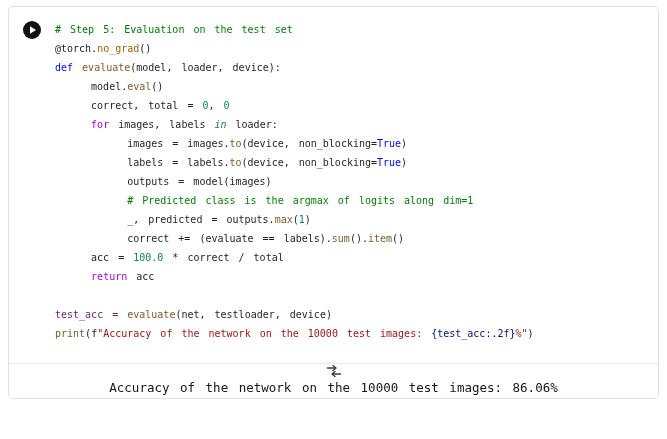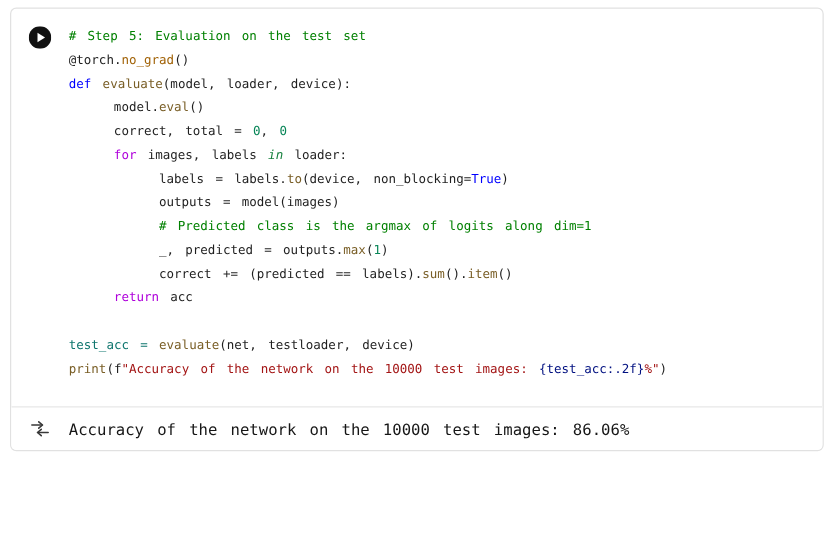--- a/index.html
+++ b/index.html
@@ -29,21 +29,21 @@
   }
   .code-editor { flex: 1; min-width: 0; overflow: hidden; }
   .code-line {
     font-size: 10px; line-height: 19px;
     white-space: pre; word-spacing: 3px;
     color: #1f1f1f;
   }
   .output-row {
     border-top: 1px solid #e8e8e8;
     display: flex; align-items: center;
-    min-height: 35px; background: #ffffff;
+    min-height: 35px; background: #ffffff; flex-direction: column;
   }
   .out-gutter {
     width: 46px; flex: none;
     display: flex; justify-content: center; align-items: center;
   }
   .out-icon-btn { border: none; background: none; padding: 0; cursor: pointer; line-height: 0; }
   .output-text {
     font-size: 12.5px; line-height: 19px;
     white-space: pre; word-spacing: 3px;
     color: #161616;
@@ -67,28 +67,30 @@
         </button>
       </div>
       <div class="code-editor">
         <div>
             <div class="code-line"><span style="color: rgb(0, 128, 0);"># Step 5: Evaluation on the test set</span></div>
             <div class="code-line"><span style="color: rgb(31, 31, 31);">@torch.</span><span style="color: #a16207;">no_grad</span><span style="color: rgb(31, 31, 31);">()</span></div>
             <div class="code-line"><span style="color: rgb(0, 0, 255);">def </span><span style="color: rgb(121, 94, 38);">evaluate</span><span style="color: rgb(31, 31, 31);">(model, loader, device):</span></div>
             <div class="code-line"><span style="color: rgb(31, 31, 31);">    model.</span><span style="color: rgb(121, 94, 38);">eval</span><span style="color: rgb(31, 31, 31);">()</span></div>
             <div class="code-line"><span style="color: rgb(31, 31, 31);">    correct, total = </span><span style="color: rgb(9, 134, 88);">0</span><span style="color: rgb(31, 31, 31);">, </span><span style="color: rgb(9, 134, 88);">0</span></div>
             <div class="code-line"><span style="color: rgb(31, 31, 31);">    </span><span style="color: rgb(175, 0, 219);">for</span><span style="color: rgb(31, 31, 31);"> images, labels </span><span style="color: #15803d; font-style: italic;">in</span><span style="color: rgb(31, 31, 31);"> loader:</span></div>
+            <div class="code-line"><span style="color: rgb(31, 31, 31);">        images = images.</span><span style="color: rgb(121, 94, 38);">to</span><span style="color: rgb(31, 31, 31);">(device, non_blocking=</span><span style="color: rgb(0, 0, 255);">True</span><span style="color: rgb(31, 31, 31);">)</span></div>
             <div class="code-line"><span style="color: rgb(31, 31, 31);">        labels = labels.</span><span style="color: rgb(121, 94, 38);">to</span><span style="color: rgb(31, 31, 31);">(device, non_blocking=</span><span style="color: rgb(0, 0, 255);">True</span><span style="color: rgb(31, 31, 31);">)</span></div>
             <div class="code-line"><span style="color: rgb(31, 31, 31);">        outputs = model(images)</span></div>
             <div class="code-line"><span style="color: rgb(0, 128, 0);">        # Predicted class is the argmax of logits along dim=1</span></div>
             <div class="code-line"><span style="color: rgb(31, 31, 31);">        _, predicted = outputs.</span><span style="color: rgb(121, 94, 38);">max</span><span style="color: rgb(31, 31, 31);">(</span><span style="color: rgb(9, 134, 88);">1</span><span style="color: rgb(31, 31, 31);">)</span></div>
-            <div class="code-line"><span style="color: rgb(31, 31, 31);">        correct += (predicted == labels).</span><span style="color: rgb(121, 94, 38);">sum</span><span style="color: rgb(31, 31, 31);">().</span><span style="color: rgb(121, 94, 38);">item</span><span style="color: rgb(31, 31, 31);">()</span></div>
+            <div class="code-line"><span style="color: rgb(31, 31, 31);">        correct += (evaluate == labels).</span><span style="color: rgb(121, 94, 38);">sum</span><span style="color: rgb(31, 31, 31);">().</span><span style="color: rgb(121, 94, 38);">item</span><span style="color: rgb(31, 31, 31);">()</span></div>
+            <div class="code-line"><span style="color: rgb(31, 31, 31);">    acc = </span><span style="color: rgb(9, 134, 88);">100.0</span><span style="color: rgb(31, 31, 31);"> * correct / total</span></div>
             <div class="code-line"><span style="color: rgb(31, 31, 31);">    </span><span style="color: rgb(175, 0, 219);">return</span><span style="color: rgb(31, 31, 31);"> acc</span></div>
             <div class="code-line">&nbsp;</div>
-            <div class="code-line"><span style="color: #0f766e;">test_acc = </span><span style="color: rgb(121, 94, 38);">evaluate</span><span style="color: rgb(31, 31, 31);">(net, testloader, device)</span></div>
+            <div class="code-line"><span style="color: #701a75;">test_acc = </span><span style="color: rgb(121, 94, 38);">evaluate</span><span style="color: rgb(31, 31, 31);">(net, testloader, device)</span></div>
             <div class="code-line"><span style="color: rgb(121, 94, 38);">print</span><span style="color: rgb(31, 31, 31);">(f</span><span style="color: rgb(163, 21, 21);">"Accuracy of the network on the 10000 test images: </span><span style="color: rgb(0, 16, 128);">{test_acc:.2f}</span><span style="color: rgb(163, 21, 21);">%"</span><span style="color: rgb(31, 31, 31);">)</span></div>
           </div>
       </div>
     </div>
 
     <div class="output-row">
       <div class="out-gutter">
         <button class="out-icon-btn">
           <span>
             <svg width="16" height="14" viewBox="0 0 16 14" fill="none" stroke="#383838" stroke-width="1.3" stroke-linecap="round" stroke-linejoin="round">

